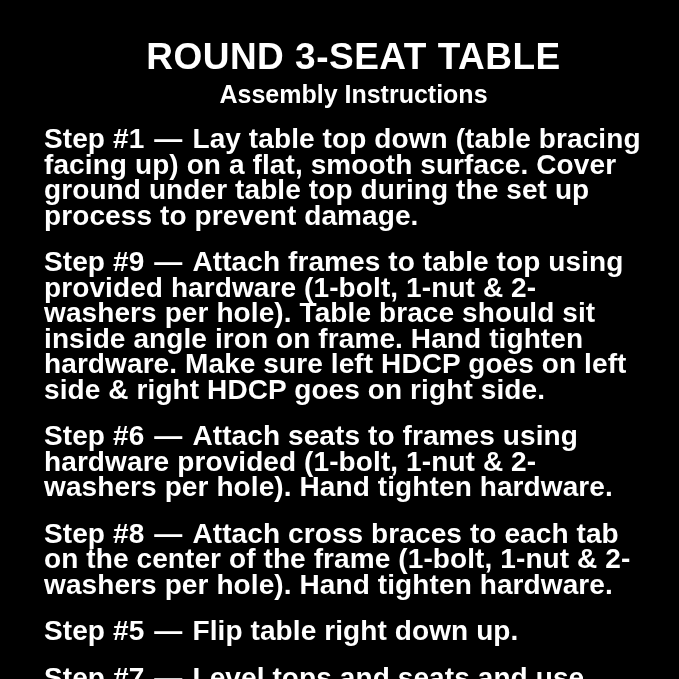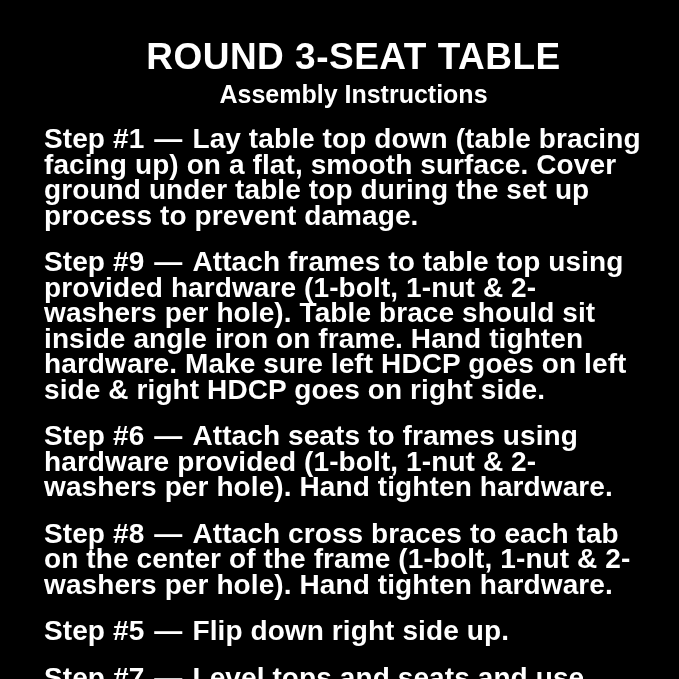--- a/index.html
+++ b/index.html
@@ -55,19 +55,19 @@
   <div class="steps">
 
     <p class="step"><span>Step #1</span><span class="dash">—</span><span>Lay table top down (table bracing facing up) on a flat, smooth surface. Cover ground under table top during the set up process to prevent damage.</span></p>
 
     <p class="step"><span>Step #9</span><span class="dash">—</span><span>Attach frames to table top using provided hardware (1-bolt, 1-nut &amp; 2-washers per hole). Table brace should sit inside angle iron on frame. Hand tighten hardware. Make sure left HDCP goes on left side &amp; right HDCP goes on right side.</span></p>
 
     <p class="step"><span>Step #6</span><span class="dash">—</span><span>Attach seats to frames using hardware provided (1-bolt, 1-nut &amp; 2-washers per hole). Hand tighten hardware.</span></p>
 
     <p class="step"><span>Step #8</span><span class="dash">—</span><span>Attach cross braces to each tab on the center of the frame (1-bolt, 1-nut &amp; 2-washers per hole). Hand tighten hardware.</span></p>
 
-    <p class="step"><span>Step #5</span><span class="dash">—</span><span>Flip down right side up.</span></p>
+    <p class="step"><span>Step #5</span><span class="dash">—</span><span>Flip table right down up.</span></p>
 
     <p class="step"><span>Step #7</span><span class="dash">—</span><span>Level tops and seats and use socket and open face wrench to fully tighten hardware. Place bolt end caps on bolt ends.</span></p>
 
   </div>
 
 </div>
 
 </body></html>

